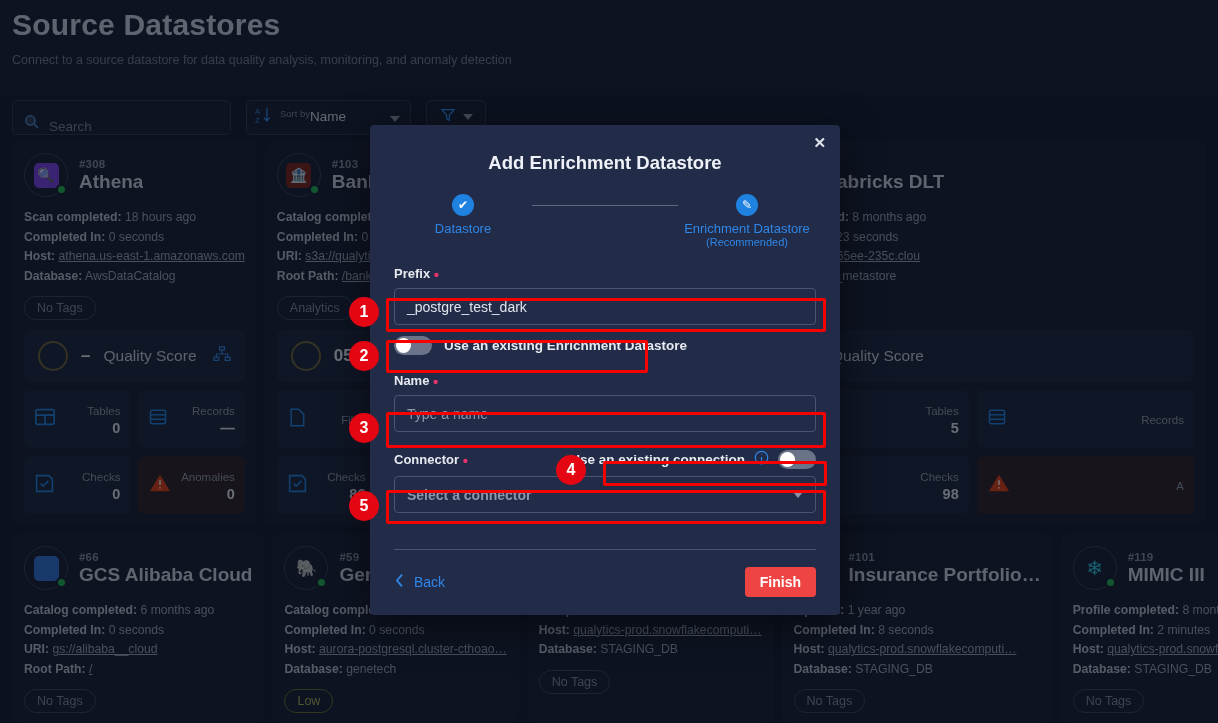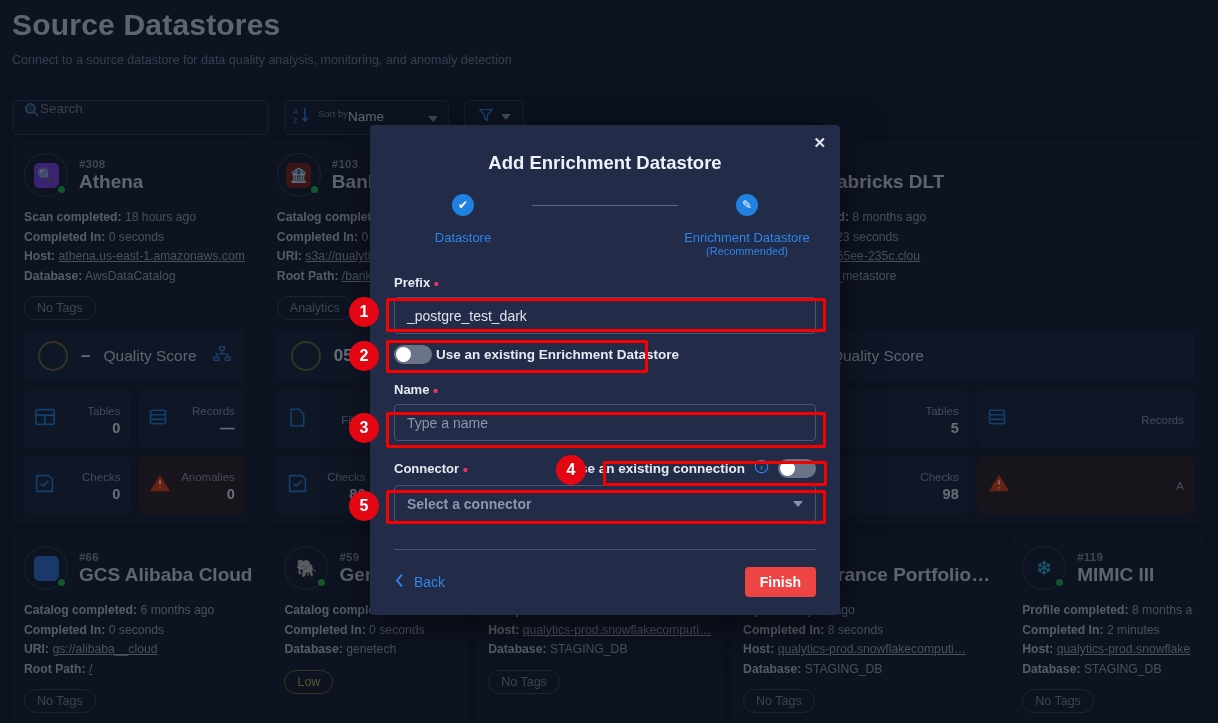--- a/index.html
+++ b/index.html
@@ -16,22 +16,22 @@
   .page-header { padding: 8px 12px 0 12px; height: 95px; background:#141b2e; }
   .page-title {
     font-size: 30px; font-weight: 700; letter-spacing: .2px;
     color: #c8cedd;
   }
   .page-sub { margin-top: 11px; font-size: 12.5px; color: #6e7party; color:#707a90; }
 
   
   .toolbar { display:flex; gap:15px; padding: 0 12px; align-items:center; height: 44px;}
   .search-box {
-    width: 257px; height: 35px; border:1px solid #2a3349; border-radius:5px;
-    background:#141c2f; display:flex; align-items:flex-start; gap:0; padding: 0 10px;
+    width: 219px; height: 35px; border:1px solid #2a3349; border-radius:5px;
+    background:#141c2f; display:flex; align-items:flex-end; gap:9px; padding: 0 10px;
   }
   .search-ph { font-size: 13.5px; color:#78828f; }
   .sortby {
     width: 165px; height: 35px; border:1px solid #2a3349; border-radius:5px;
     background:#141c2f; display:flex; align-items:center; gap:8px; padding: 0 8px;
     position: relative;
   }
   .sortby .labels { display:flex; flex-direction:row; line-height:1.15; }
   .sortby .l1 { font-size:9.5px; color:#7d8696; }
   .sortby .l2 { font-size:13.5px; color:#d3d8e3; }
@@ -87,34 +87,34 @@
     padding: 0 24px;
   }
   .modal-close { position:absolute; right:14px; top:9px; font-size:15px; color:#dfe3ec; font-weight:700; cursor:pointer;}
   .modal-title { text-align:center; font-size:18.5px; font-weight:700; color:#eef1f7; padding-top:27px;}
   .stepper { display:flex; align-items:flex-start; justify-content:center; margin-top:20px; }
   .step { width:150px; text-align:center; }
   .step-circle {
     width:22px;height:22px;border-radius:50%;background:#1f82e0; margin:0 auto;
     display:flex;align-items:center;justify-content:center; color:#fff; font-size:12px;
   }
-  .step-label { margin-top:14px; font-size:13px; color:#2f86e8; line-height:15px; }
+  .step-label { margin-top:5px; font-size:13px; color:#2f86e8; line-height:15px; }
   .step-sub { font-size:11px; color:#2f86e8; }
   .step-line { flex:none; width:146px; height:1px; background:#5d6780; margin-top:11px; }
 
   .field-label { font-size:13px; font-weight:700; color:#e7eaf1; margin-top:18px;}
   .req { color:#e8336d; font-size:15px; line-height:0; vertical-align:middle;}
   .inp {
     margin-top:7px; height:37px; width:100%; background:transparent;
     border:1px solid #4a5470; border-radius:4px; display:flex; align-items:center;
     padding: 0 12px; font-size:14px; color:#dfe3ec;
   }
   .inp.ph { color:#8d97ab; }
   .select { justify-content:space-between;font-weight:bold; }
-  .toggle-row { display:flex; align-items:center; gap:4px; margin-top:11px; }
+  .toggle-row { display:flex; align-items:center; gap:12px; margin-top:11px; }
   .switch { width:38px;height:19px;border-radius:10px;background:#6a7387; position:relative; flex:none;}
   .switch .knob { position:absolute; left:2px; top:2px; width:15px;height:15px;border-radius:50%;background:#fff; }
   .toggle-txt { font-size:13.5px; font-weight:700; color:#e7eaf1; }
   .connector-row { display:flex; align-items:center; margin-top:18px; }
   .conn-toggle { margin-left:auto; display:flex; align-items:center; gap:9px; }
   .modal-divider { position:absolute; left:24px; right:24px; bottom:65px; height:1px; background:#49536d; }
   .modal-foot { position:absolute; left:24px; right:24px; bottom:12px; height:42px; display:flex; align-items:center; }
   .back-btn { display:flex; align-items:center; gap:9px; color:#2f86e8; font-size:14px; cursor:pointer;}
   .finish-btn {
     margin-left:auto; background:#ef4444; color:#fff; font-size:14px; font-weight:700;
@@ -431,20 +431,21 @@
           <div class="status-dot" style="background:#21b14c"></div>
         </div>
         <div>
           <div class="idnum">#59</div>
           <div class="cname">Genet</div>
         </div>
       </div>
       <div class="meta">
         <div><b>Catalog complete</b> <span></span></div>
         <div><b>Completed In:</b> <span>0 seconds</span></div>
+        <div><b>Host:</b> <a>aurora-postgresql.cluster-cthoao…</a></div>
         <div><b>Database:</b> <span>genetech</span></div>
       </div>
       <div class="tag low">Low</div>
     </div>
 
     <div class="card" style="min-height:175px">
       <div class="card-head" style="visibility:hidden">
         <div class="avatar-wrap">
             <div class="avatar-ring">
               <div class="avatar-inner"></div>

